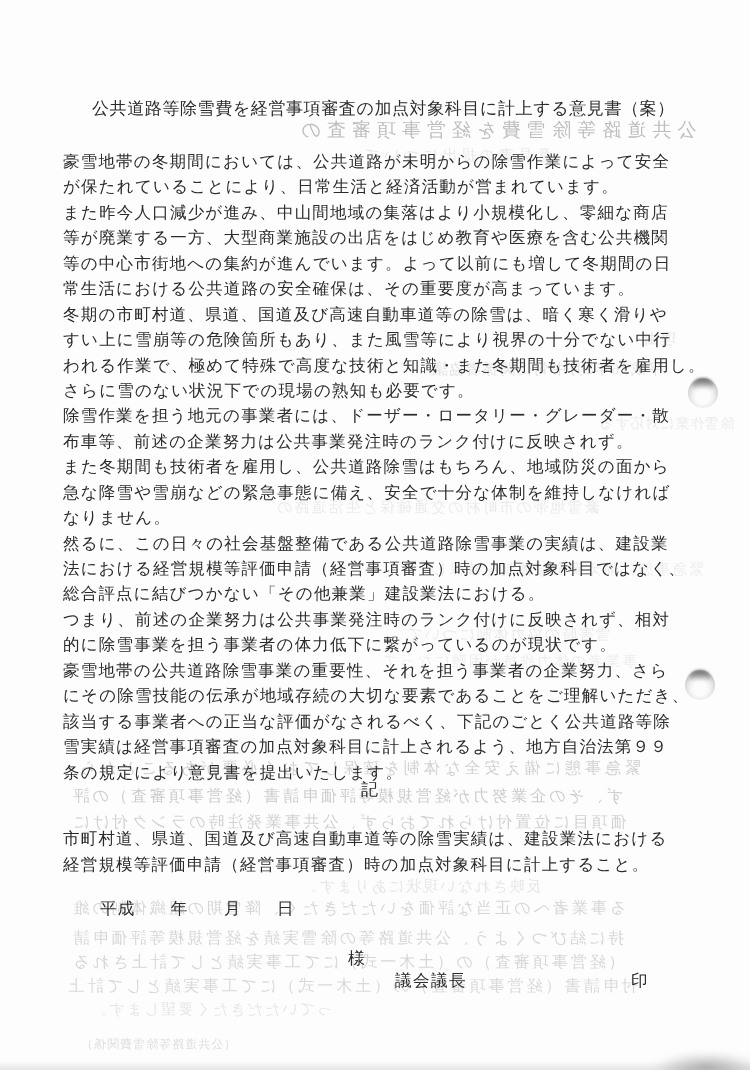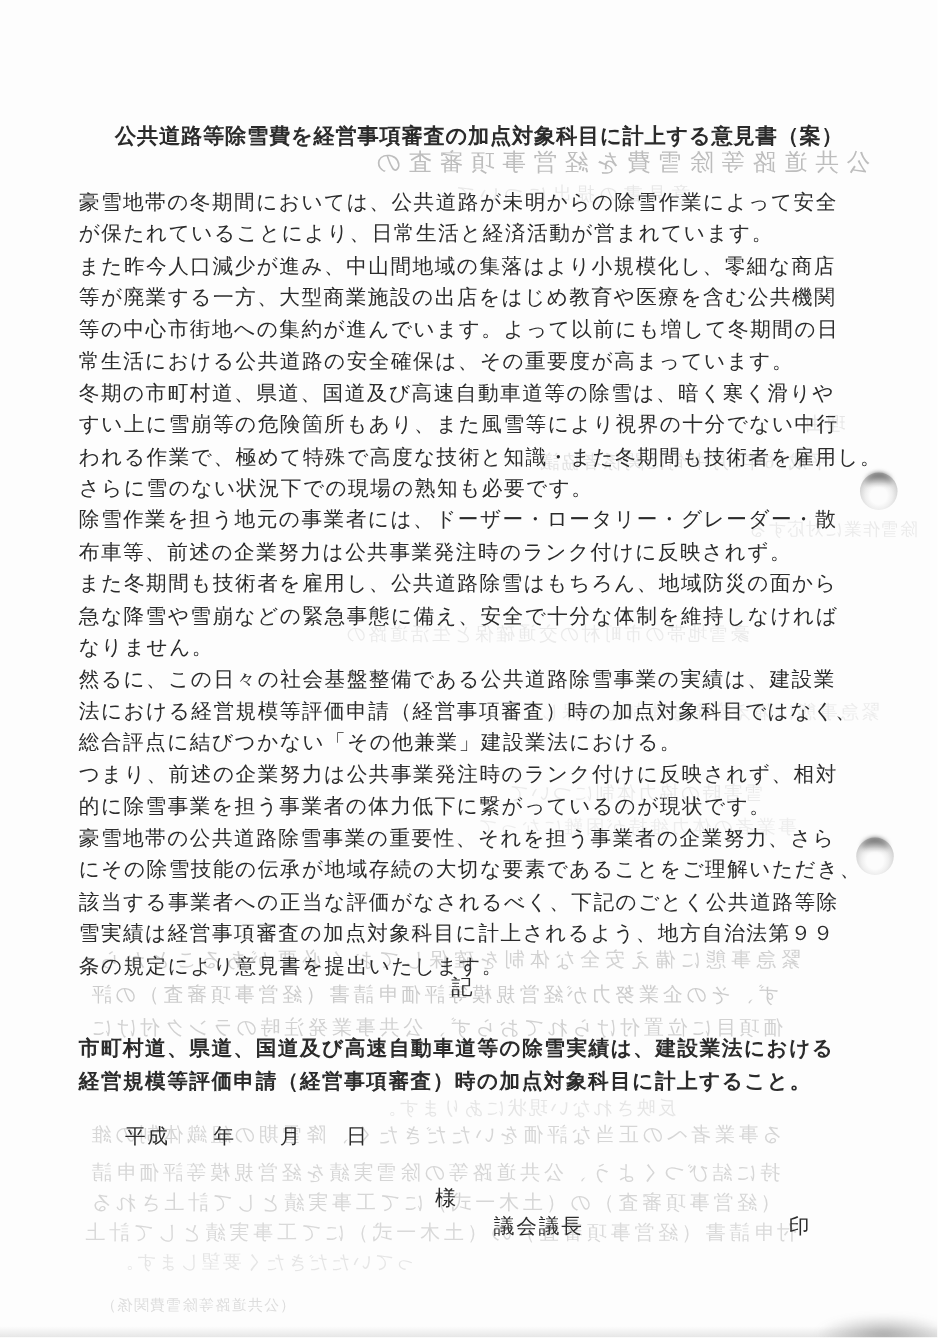--- a/index.html
+++ b/index.html
@@ -24,21 +24,21 @@
     transform: scaleX(-1);
     filter: blur(0.6px);
     letter-spacing: 1px;
   }
 
   
   .title {
     position: absolute;
     left: 92px; top: 97px;
     font-size: 17px;
-    font-weight: bold;
+    font-weight: normal;
     letter-spacing: 0.6px;
     white-space: nowrap;
     margin: 0;
   }
 
   .body-lines { position: absolute; left: 63px; top: 149px; }
   .body-line {
     height: 25.45px;
     line-height: 25.45px;
     font-size: 16.5px;
@@ -48,21 +48,21 @@
 
   .record-marker {
     position: absolute;
     left: 0; top: 778px;
     width: 740px;
     text-align: center;
     font-size: 17px;
     letter-spacing: 1px;
   }
 
-  .resolution-lines { position: absolute; left: 63px; top: 826px; font-weight: bold; }
+  .resolution-lines { position: absolute; left: 63px; top: 826px; }
   .resolution-line {
     height: 25.8px;
     line-height: 25.8px;
     font-size: 16.5px;
     letter-spacing: 1.2px;
     white-space: nowrap;
   }
 
   .date-line {
     position: absolute;

